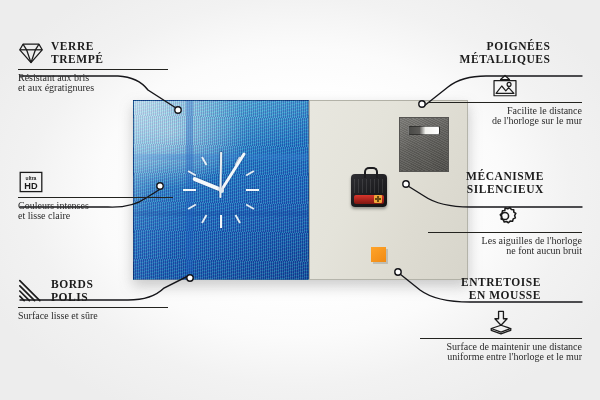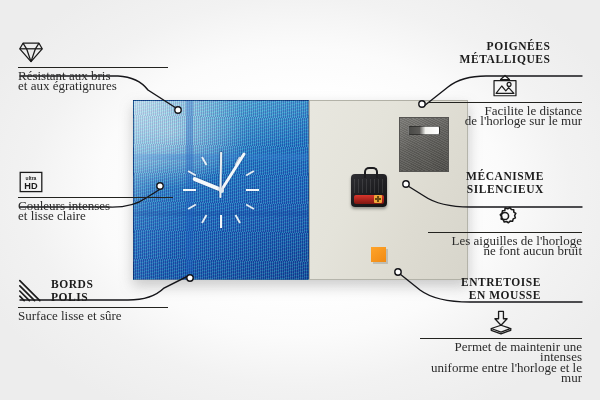--- a/index.html
+++ b/index.html
@@ -94,21 +94,21 @@
   .feature{position:absolute;}
   .ftop{display:flex;align-items:center;gap:7px;}
   .ftop.right{flex-direction:column;justify-content:flex-end;}
   .ftitle{
     font-family:"Liberation Serif",serif;font-weight:700;font-size:11.5px;
     line-height:13px;letter-spacing:.55px;color:#1b1b1b;text-transform:uppercase;
     white-space:pre-line;
   }
   .rule{height:1px;background:#23231f;margin:3px 0 3px 0;}
   .fdesc{
-    font-family:"Liberation Serif",serif;font-size:13px;line-height:10.4px;
+    font-family:"Liberation Serif",serif;font-size:10px;line-height:10.4px;
     color:#2b2b2b;white-space:pre-line;
   }
   .align-right{text-align:right;}
   .align-left{text-align:left;}
   .ico{width:26px;height:24px;flex:0 0 26px;display:block;}
 
   
   #f-glass   {left:18px; top:40px;  width:150px;}
   #f-print   {left:18px; top:170px; width:155px;}
   #f-edges   {left:18px; top:278px; width:150px;}
@@ -215,20 +215,22 @@
   <div class="feature" id="f-glass">
     <div class="ftop">
       <svg class="ico" viewBox="0 0 32 30">
         <g fill="none" stroke="#1b1b1b" stroke-width="1.6" stroke-linejoin="round">
           <path d="M6 4 L26 4 L30 11 L16 27 L2 11 Z"></path>
           <path d="M2 11 L30 11"></path>
             <path d="M6 4 L10.5 11 L16 27"></path>
             <path d="M26 4 L21.5 11 L16 27"></path>
         </g>
       </svg>
+      <div class="ftitle align-left">VERRE
+TREMPÉ</div>
     </div>
     <div class="rule"></div>
     <div class="fdesc align-left">Résistant aux bris
 et aux égratignures</div>
   </div>
 
   <div class="feature" id="f-print">
     <div class="ftop">
       <svg class="ico" viewBox="0 0 32 30">
         <rect x="2.5" y="3" width="27" height="24" fill="none" stroke="#1b1b1b" stroke-width="1.6"></rect>
@@ -300,17 +302,17 @@
 EN MOUSSE</div>
       <svg class="ico" viewBox="0 0 32 30">
         <g fill="none" stroke="#1b1b1b" stroke-width="1.6" stroke-linejoin="round">
           <path d="M13 2 L19 2 L19 11 L23.5 11 L16 19 L8.5 11 L13 11 Z"></path>
           <path d="M16 19 L28 23 L16 27.5 L4 23 Z"></path>
           <path d="M4 23 L4 25.2 L16 29.6 L28 25.2 L28 23"></path>
         </g>
       </svg>
     </div>
     <div class="rule"></div>
-    <div class="fdesc align-right">Permet de maintenir une intenses
+    <div class="fdesc align-right">Surface de maintenir une distance
 uniforme entre l'horloge et le mur</div>
   </div>
 
 </div>
 
 </body></html>

